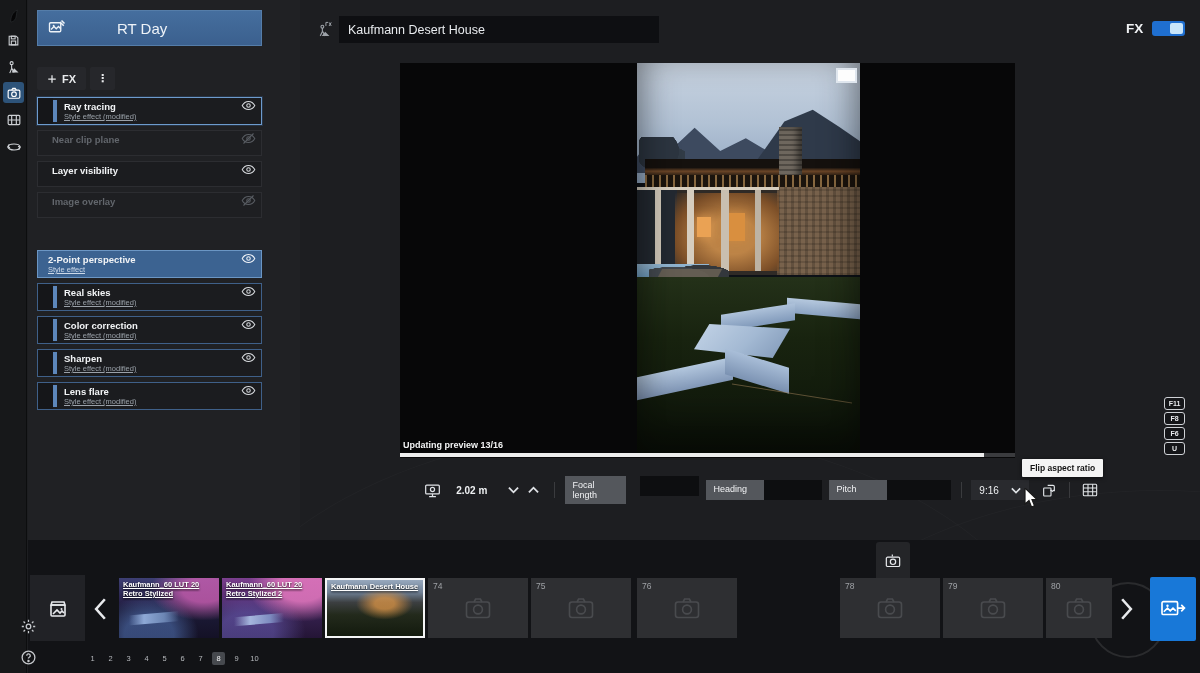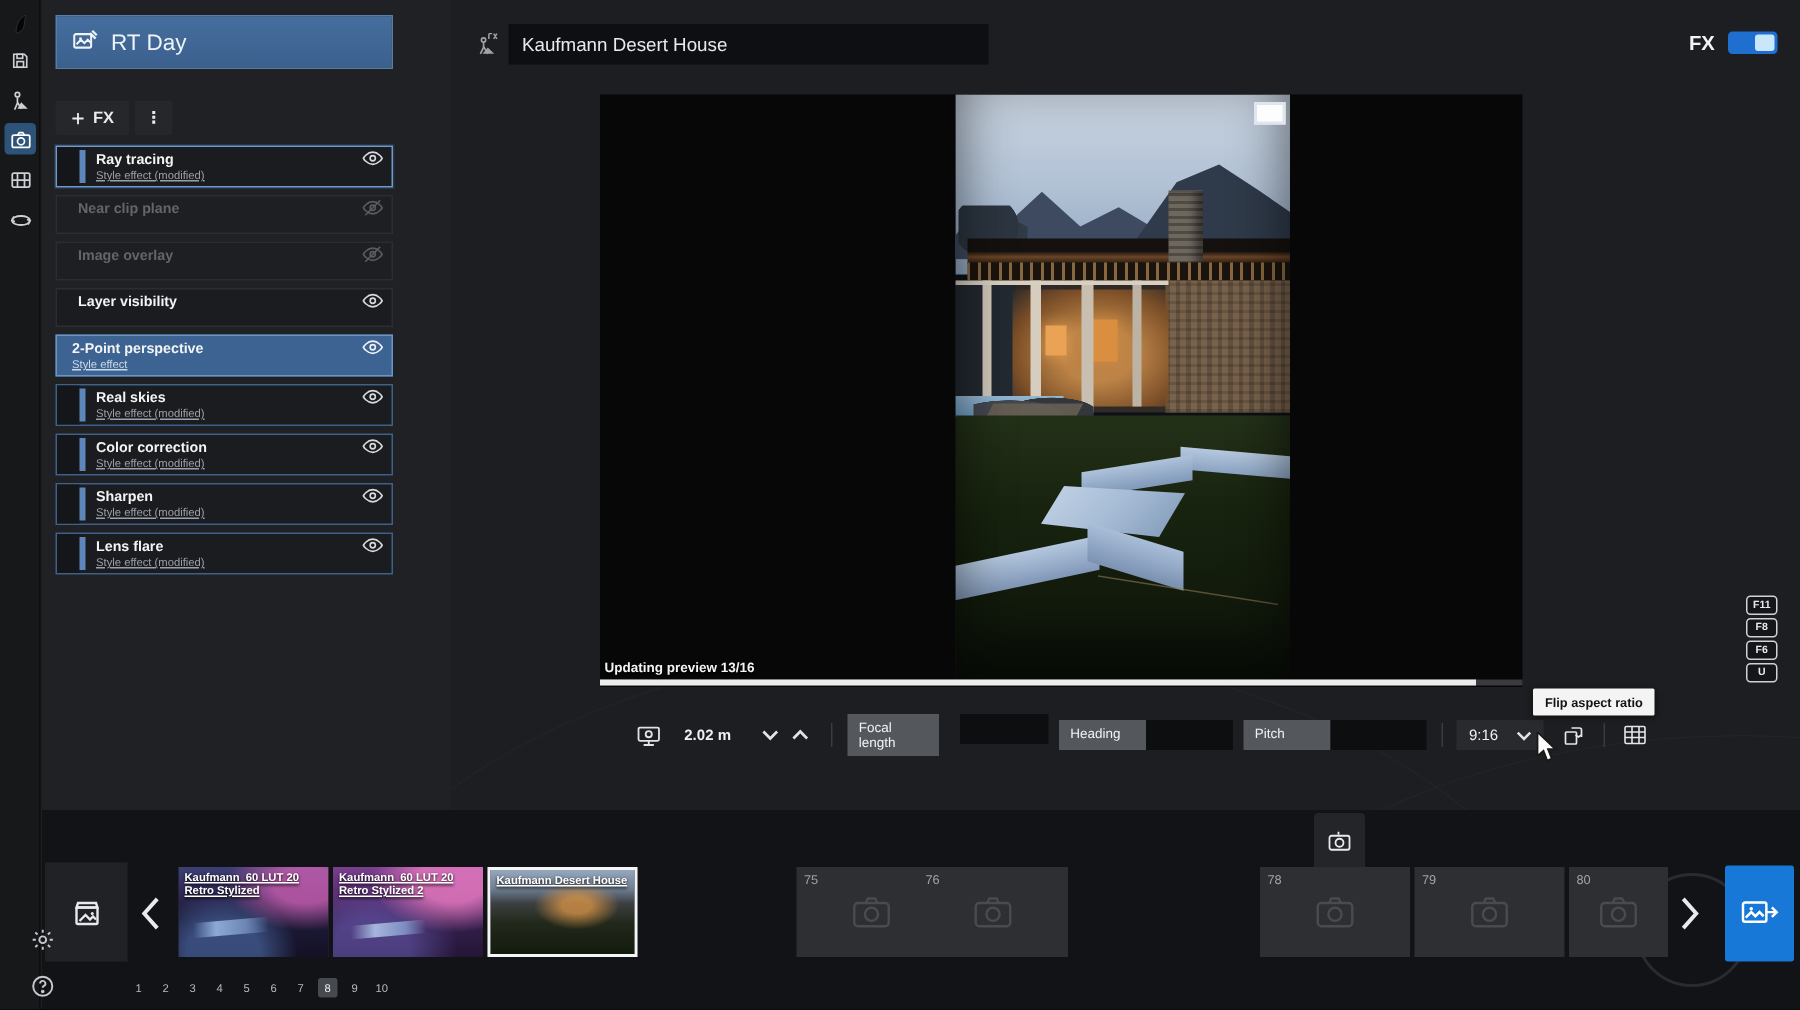--- a/index.html
+++ b/index.html
@@ -10,39 +10,39 @@
   svg { display:block; }
 
   
   #rail { position:absolute; left:0; top:0; width:27px; height:673px; background:#17181a; border-right:1px solid #0c0d0e; z-index:30; }
   .rail-btn { position:absolute; left:3px; width:21px; height:21px; display:flex; align-items:center; justify-content:center; border-radius:3px; }
   .rail-btn.active { background:#2d5379; }
 
   
   #panel { position:absolute; left:28px; top:0; width:272px; height:540px; background:#202124; z-index:20; }
   #preset-header { position:absolute; left:9px; top:10px; width:225px; height:36px; background:linear-gradient(180deg,#456e9e,#3b608e); border:1px solid #557da9; display:flex; align-items:center; gap:8px; padding:0 10px; }
-  #preset-header .title { color:#eef3f8; font-size:15px; }
+  #preset-header .title { color:#eef3f8; font-size:15px;margin-left:43px; }
   #fx-row { position:absolute; left:9px; top:67px; display:flex; gap:4px; }
   #add-fx-btn { background:#26272b; color:#e8eaec; font-weight:bold; font-size:11px; padding:5px 10px; border-radius:2px; display:flex; gap:5px; align-items:center; }
   #fx-more-btn { background:#26272b; color:#e8eaec; font-weight:bold; font-size:11px; padding:5px 7px; border-radius:2px; }
   #fx-list { position:absolute; left:9px; top:97px; width:225px; display:flex; flex-direction:column; gap:5px; }
   .fx-item { position:relative; min-height:26px; background:#1b1c1f; border:1px solid #2c2d31; display:flex; align-items:flex-start; }
   .fx-item .handle { width:15px; align-self:stretch; background:#151619; }
   .fx-item .accent { width:4px; align-self:stretch; background:#5d87bb; margin:2px 0; }
   .fx-item .txt { flex:1; padding:3px 6px 3px 7px; }
   .fx-item .t { color:#f2f4f6; font-size:9.5px; font-weight:bold; line-height:11px; }
   .fx-item .s { color:#9aa1a9; font-size:7.5px; line-height:9px;text-decoration:underline; }
   .fx-item .eye { width:26px; display:flex; justify-content:center; }
   .fx-item.modified { border-color:#3f6089; }
   .fx-item.focused { border-color:#6d9bcd; box-shadow:0 0 0 1px #33517366; }
   .fx-item.disabled .t { color:#62666c; }
   .fx-item.disabled { background:#1e1f22; }
   .fx-item.plain .txt { padding-left:14px; }
   .fx-item.disabled .txt { padding-left:14px; }
-  .fx-item.selected { background:#3c6391; border-color:#6b96c4; }
+  .fx-item.selected { background:#3c6391; border-color:#6b96c4;margin-top:27px; }
   .fx-item.selected .txt { padding-left:10px; }
   .fx-item.selected .s { color:#cdd9e8; }
 
   
   #name-field { position:absolute; left:339px; top:16px; width:320px; height:27px; background:#0e0f12; color:#e8ebee; font-size:12.5px; display:flex; align-items:center; padding-left:9px; }
   #hdr-fx-icon { position:absolute; left:316px; top:21px; }
   #fx-toggle-wrap { position:absolute; left:1126px; top:21px; display:flex; align-items:center; gap:9px; }
   #fx-toggle-label { color:#f0f2f4; font-size:13.5px; font-weight:bold; }
   #fx-toggle { width:33px; height:15px; background:#1f6fd0; border-radius:3px; position:relative; }
   #fx-toggle .knob { position:absolute; right:2px; top:2px; width:13px; height:11px; background:#c9e6fa; border-radius:2px; }
@@ -203,41 +203,41 @@
           </div>
         <div class="eye">
             <svg width="15" height="15" viewBox="0 0 24 24" fill="none" stroke="#585c62" stroke-width="1.7">
               <path d="M2 12s3.5-6.5 10-6.5S22 12 22 12s-3.5 6.5-10 6.5S2 12 2 12z"></path>
               <circle cx="12" cy="12" r="2.8"></circle>
               <path d="M4 20L20 4"></path>
             </svg>
           </div>
       </div>
 
+      <div class="fx-item plain">
+        <div class="txt">
+            <div class="t">Layer visibility</div>
+          </div>
+        <div class="eye">
+            <svg width="15" height="15" viewBox="0 0 24 24" fill="none" stroke="#d6d9dd" stroke-width="1.7">
+              <path d="M2 12s3.5-6.5 10-6.5S22 12 22 12s-3.5 6.5-10 6.5S2 12 2 12z"></path>
+              <circle cx="12" cy="12" r="2.8"></circle>
+            </svg>
+          </div>
+      </div>
+
       <div class="fx-item disabled">
         <div class="txt">
             <div class="t">Image overlay</div>
           </div>
         <div class="eye">
             <svg width="15" height="15" viewBox="0 0 24 24" fill="none" stroke="#585c62" stroke-width="1.7">
               <path d="M2 12s3.5-6.5 10-6.5S22 12 22 12s-3.5 6.5-10 6.5S2 12 2 12z"></path>
               <circle cx="12" cy="12" r="2.8"></circle>
               <path d="M4 20L20 4"></path>
-            </svg>
-          </div>
-      </div>
-
-      <div class="fx-item plain">
-        <div class="txt">
-            <div class="t">Layer visibility</div>
-          </div>
-        <div class="eye">
-            <svg width="15" height="15" viewBox="0 0 24 24" fill="none" stroke="#d6d9dd" stroke-width="1.7">
-              <path d="M2 12s3.5-6.5 10-6.5S22 12 22 12s-3.5 6.5-10 6.5S2 12 2 12z"></path>
-              <circle cx="12" cy="12" r="2.8"></circle>
             </svg>
           </div>
       </div>
 
       <div class="fx-item selected">
         <div class="txt">
             <div class="t">2-Point perspective</div>
             <div class="s">Style effect</div>
           </div>
         <div class="eye">
@@ -487,31 +487,41 @@
       <div class="mini" style="top:36px;height:9px;background:linear-gradient(90deg,transparent 12%,#a5b6dd 28%,#7e8cc0 48%,transparent 62%);transform:skewY(-5deg);"></div>
       <div class="lbl">Kaufmann_60 LUT 20 Retro Stylized 2</div>
     </div>
     <div class="thumb labeled sel" style="left:297px;">
       <div class="mini" style="background:linear-gradient(180deg,#97a8bd 0%,#6f8095 22%,#3c3f41 40%,#232a1c 62%,#131a0e 100%);"></div>
       <div class="mini" style="background:radial-gradient(ellipse at 60% 42%,rgba(222,150,70,.75) 0 12%,transparent 35%);"></div>
       <div class="mini" style="top:38px;height:8px;background:linear-gradient(90deg,transparent 15%,#9db4cf 30%,#73880a0 50%,transparent 65%);transform:skewY(-4deg);"></div>
       <div class="lbl">Kaufmann Desert House</div>
     </div>
 
+    <div class="thumb" style="left:400px;">
+      <div class="num">74</div>
+      <div class="cam">
+          <svg width="26" height="22" viewBox="0 0 26 22" fill="none" stroke="#606266" stroke-width="1.6">
+            <rect x="1.5" y="5" width="23" height="15.5" rx="2.5"></rect>
+            <circle cx="13" cy="12.5" r="4.4"></circle>
+            <path d="M9 5l1.6-3h4.8L17 5"></path>
+          </svg>
+        </div>
+    </div>
     <div class="thumb" style="left:503px;">
       <div class="num">75</div>
       <div class="cam">
           <svg width="26" height="22" viewBox="0 0 26 22" fill="none" stroke="#606266" stroke-width="1.6">
             <rect x="1.5" y="5" width="23" height="15.5" rx="2.5"></rect>
             <circle cx="13" cy="12.5" r="4.4"></circle>
             <path d="M9 5l1.6-3h4.8L17 5"></path>
           </svg>
         </div>
     </div>
-    <div class="thumb" style="left:584px;text-align:right;">
+    <div class="thumb" style="left:609px;text-align:right;">
       <div class="num">76</div>
       <div class="cam">
           <svg width="26" height="22" viewBox="0 0 26 22" fill="none" stroke="#606266" stroke-width="1.6">
             <rect x="1.5" y="5" width="23" height="15.5" rx="2.5"></rect>
             <circle cx="13" cy="12.5" r="4.4"></circle>
             <path d="M9 5l1.6-3h4.8L17 5"></path>
           </svg>
         </div>
     </div>
     <div class="thumb" style="left:812px;">

